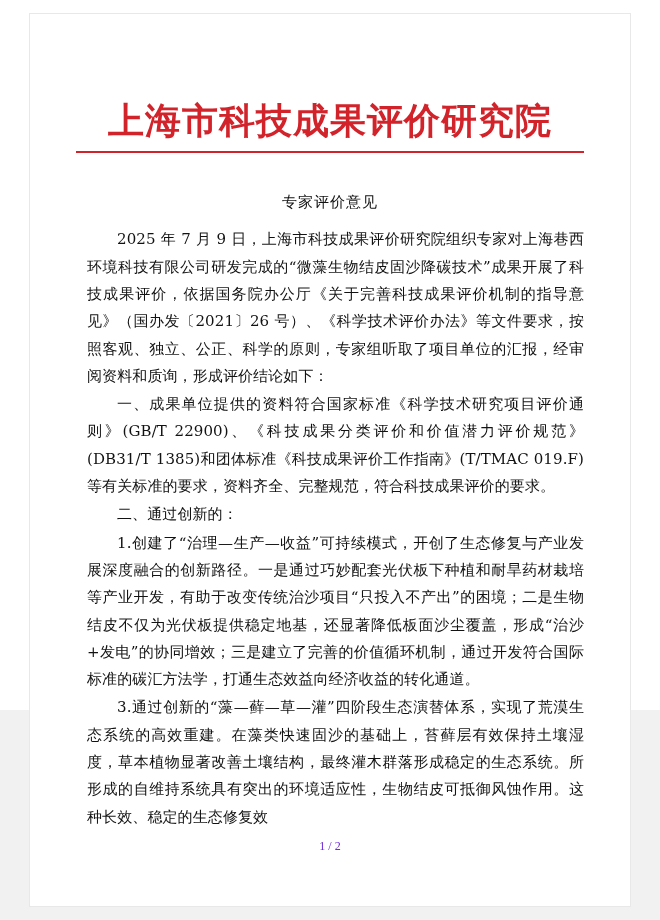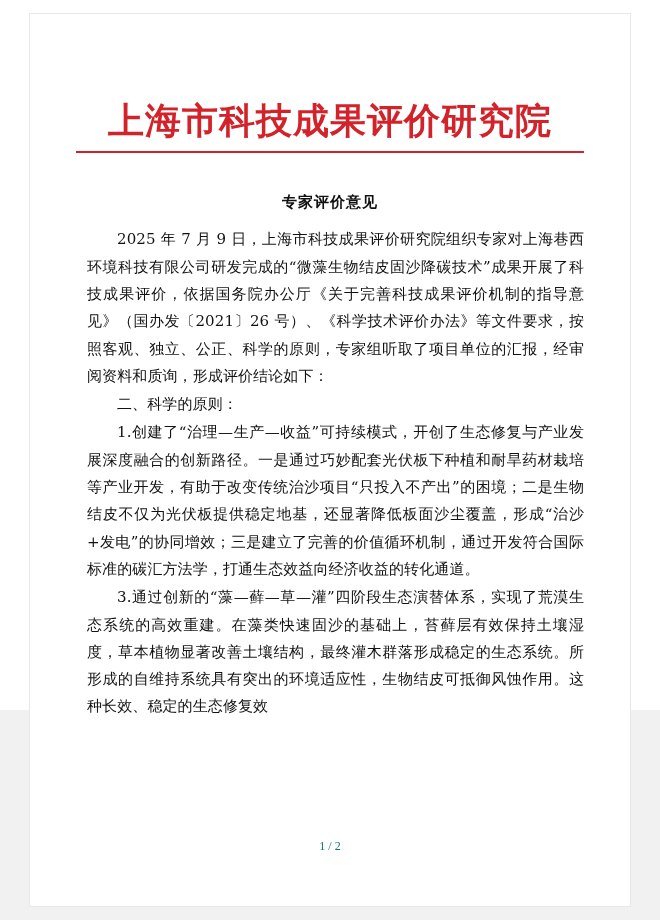--- a/index.html
+++ b/index.html
@@ -47,21 +47,21 @@
     margin: 10px 0 0 0;
     height: 2px;
     background: #d2232a;
     width: 100%;
   }
   .subtitle {
     margin: 0;
     padding-top: 40px;
     text-align: center;
     font-size: 15px;
-    font-weight: bold;
+    font-weight: normal;
     letter-spacing: 1px;
     color: #111;
     font-family: "DejaVu Sans", "Liberation Sans", sans-serif;
   }
   .body-text {
     padding-top: 14px;
   }
   .para {
     margin: 0 0 1px 11px;
     font-size: 15px;
@@ -73,39 +73,40 @@
     font-family: "DejaVu Serif", "Liberation Serif", serif;
     letter-spacing: 0.1px;
   }
   .footer {
     position: absolute;
     left: 0;
     right: 0;
     bottom: 52px;
     text-align: center;
     font-size: 12px;
-    color: #0f766e;
+    color: #6d28d9;
     font-family: "Liberation Serif", serif;
   }
 </style>
 </head>
 <body>
 
 <div class="page">
   <div class="sheet">
 
     <h1 class="doc-title">上海市科技成果评价研究院</h1>
 
     <div class="title-rule"></div>
 
     <h2 class="subtitle">专家评价意见</h2>
 
     <div class="body-text">
       <p class="para">2025 年 7 月 9 日，上海市科技成果评价研究院组织专家对上海巷西环境科技有限公司研发完成的“微藻生物结皮固沙降碳技术”成果开展了科技成果评价，依据国务院办公厅《关于完善科技成果评价机制的指导意见》（国办发〔2021〕26 号）、《科学技术评价办法》等文件要求，按照客观、独立、公正、科学的原则，专家组听取了项目单位的汇报，经审阅资料和质询，形成评价结论如下：</p>
-      <p class="para">二、科学的原则：</p>
+      <p class="para">一、成果单位提供的资料符合国家标准《科学技术研究项目评价通则》(GB/T 22900)、《科技成果分类评价和价值潜力评价规范》(DB31/T 1385)和团体标准《科技成果评价工作指南》(T/TMAC 019.F)等有关标准的要求，资料齐全、完整规范，符合科技成果评价的要求。</p>
+      <p class="para">二、通过创新的：</p>
       <p class="para">1.创建了“治理—生产—收益”可持续模式，开创了生态修复与产业发展深度融合的创新路径。一是通过巧妙配套光伏板下种植和耐旱药材栽培等产业开发，有助于改变传统治沙项目“只投入不产出”的困境；二是生物结皮不仅为光伏板提供稳定地基，还显著降低板面沙尘覆盖，形成“治沙+发电”的协同增效；三是建立了完善的价值循环机制，通过开发符合国际标准的碳汇方法学，打通生态效益向经济收益的转化通道。</p>
       <p class="para">3.通过创新的“藻—藓—草—灌”四阶段生态演替体系，实现了荒漠生态系统的高效重建。在藻类快速固沙的基础上，苔藓层有效保持土壤湿度，草本植物显著改善土壤结构，最终灌木群落形成稳定的生态系统。所形成的自维持系统具有突出的环境适应性，生物结皮可抵御风蚀作用。这种长效、稳定的生态修复效</p>
     </div>
 
     <div class="footer">1 / 2</div>
 
   </div>
 </div>
 
 </body></html>

